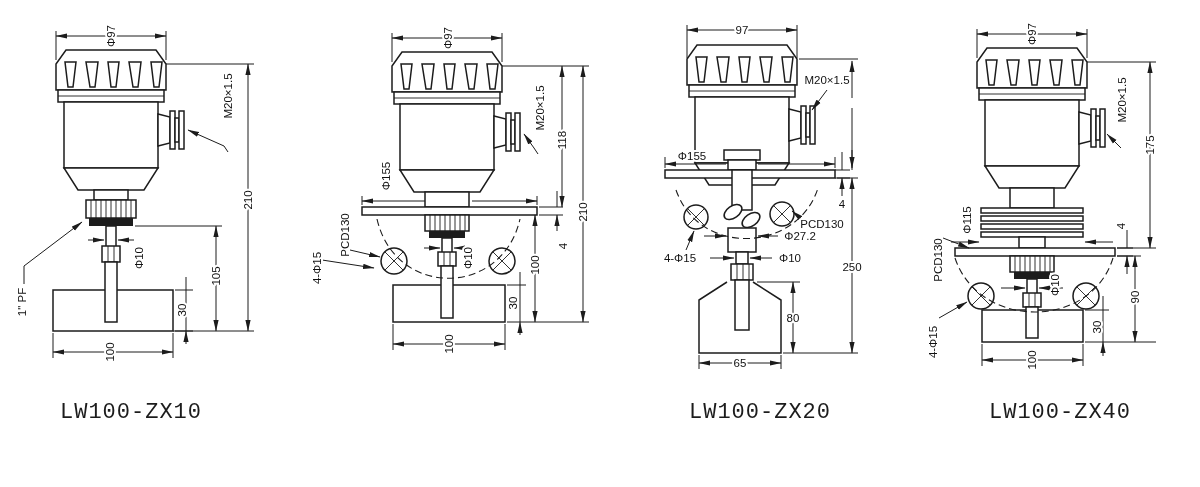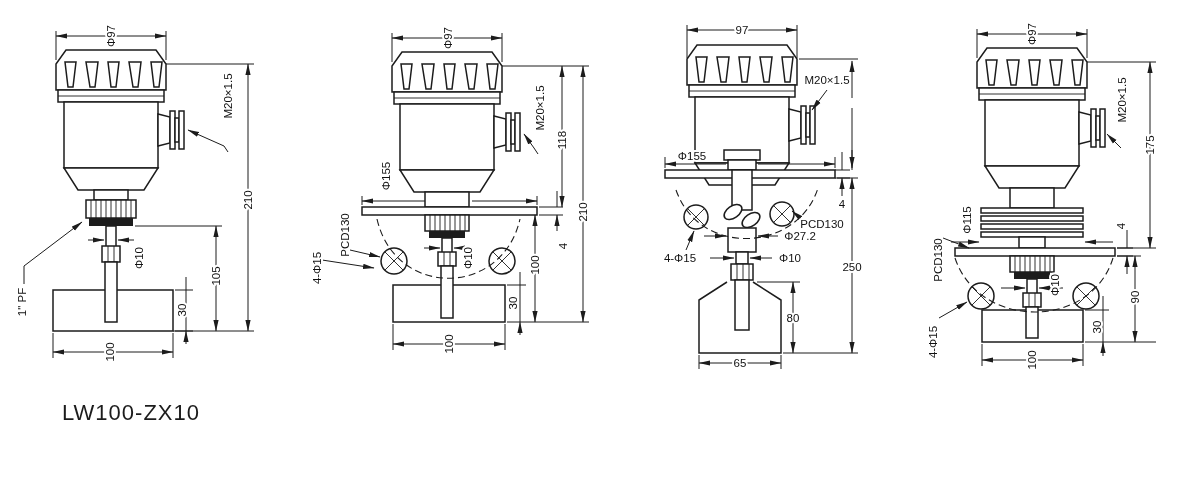--- a/index.html
+++ b/index.html
@@ -12,21 +12,21 @@
   .sf {fill:#1c1c1c;stroke:none;}
   .hx {stroke:#1c1c1c;stroke-width:.9;fill:none;}
   
   .d  {stroke:#1c1c1c;stroke-width:1;fill:none;}
   .dd {stroke:#1c1c1c;stroke-width:1.1;fill:none;stroke-dasharray:7 4;}
   .a2 {marker-start:url(#ms);marker-end:url(#me);}
   .a1 {marker-end:url(#me);}
   text.lb{font:11.5px "Liberation Sans",sans-serif;fill:#111;text-anchor:middle;
           paint-order:stroke;stroke:#fff;stroke-width:4px;stroke-linejoin:round;}
   .caption{position:absolute;top:400px;width:200px;text-align:center;
-           font-family:Liberation Sans, sans-serif;font-size:22px;color:#1c1c1c;
+           font-family:Liberation Mono, monospace;font-size:22px;color:#1c1c1c;
            letter-spacing:1px;white-space:nowrap;}
 </style>
 </head>
 <body>
 
 <div id="stage">
 
 <svg width="0" height="0" style="position:absolute" aria-hidden="true">
   <defs>
     <marker id="me" markerWidth="12" markerHeight="6" refX="11" refY="3" orient="auto" markerUnits="userSpaceOnUse">
@@ -261,14 +261,16 @@
     <text class="lb" transform="rotate(-90 220 297)" x="220" y="301">90</text>
     <line class="d" x1="188" y1="310" x2="188" y2="342"></line>
     <path class="d a1" d="M188,296V310 M188,356V342"></path>
     <text class="lb" transform="rotate(-90 182 327)" x="182" y="331">30</text>
     <line class="d a2" x1="67" y1="360" x2="168" y2="360"></line>
     <text class="lb" transform="rotate(-90 117 360)" x="117" y="364">100</text>
   </g>
 </svg>
 
 <div class="caption" style="left:31px">LW100-ZX10</div>
+<div class="caption" style="left:660px">LW100-ZX20</div>
+<div class="caption" style="left:960px">LW100-ZX40</div>
 
 </div>
 
 </body></html>

